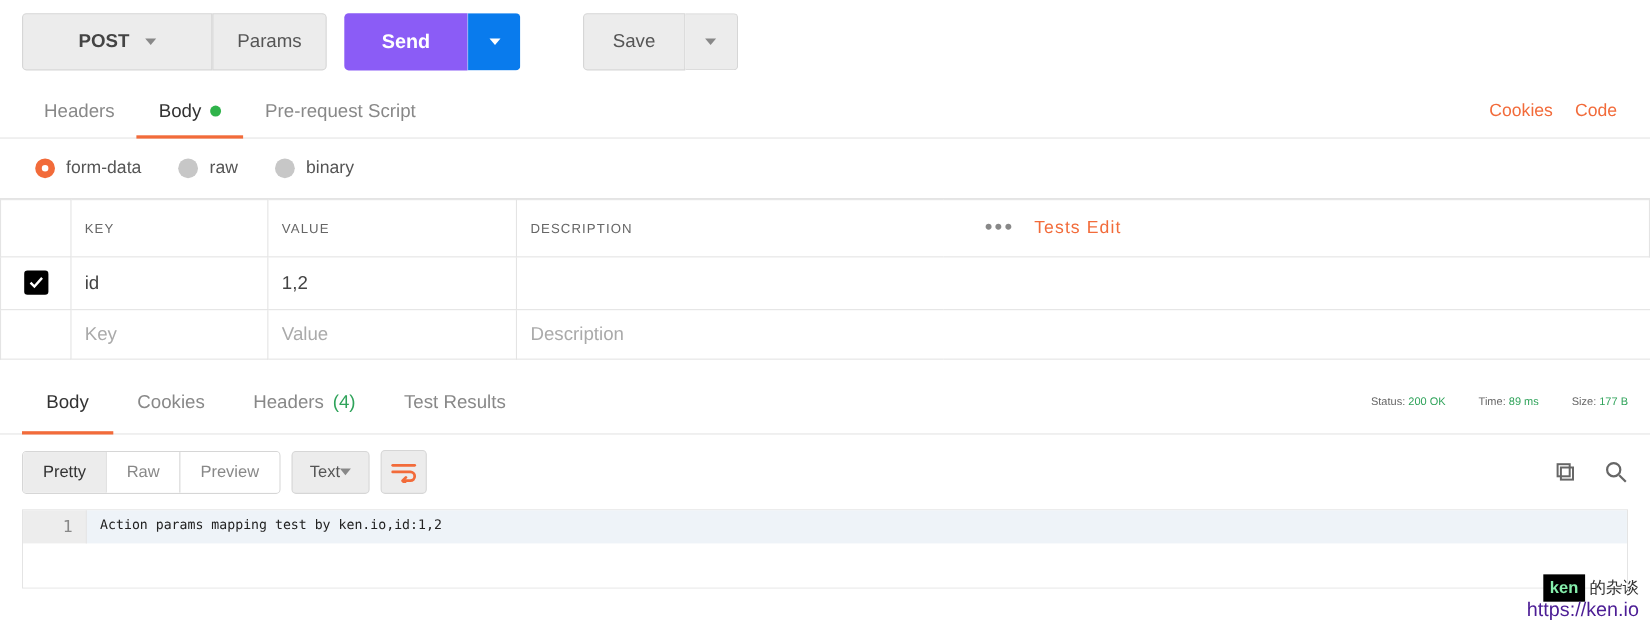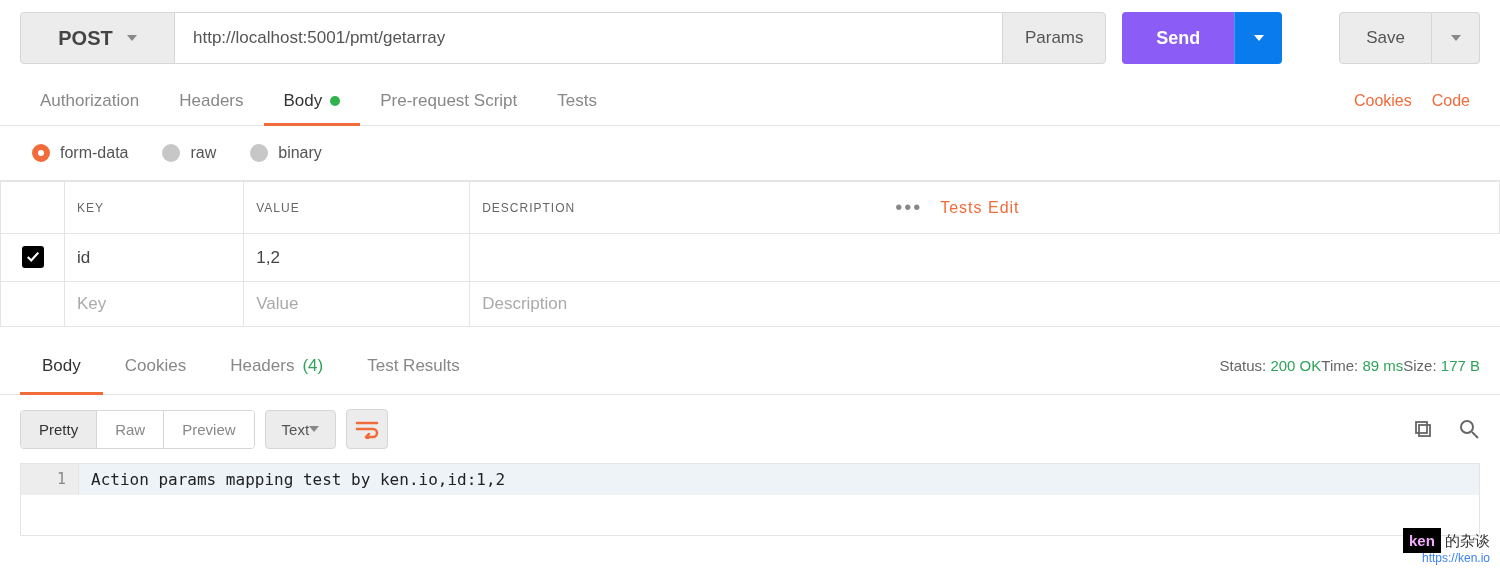--- a/index.html
+++ b/index.html
@@ -1,20 +1,20 @@
 <!DOCTYPE html>
 <html><head>
 <meta charset="utf-8">
 <style>
 * { box-sizing: border-box; margin: 0; padding: 0; }
 body { font-family: -apple-system, BlinkMacSystemFont, "Segoe UI", Helvetica, Arial, sans-serif; background: #fff; color: #333; font-size: 14px; width: 1500px; }
 
 
 .request-bar { display: flex; align-items: center; padding: 12px 20px; gap: 0; background: #fff; }
-.method-select { display: flex; align-items: center; justify-content: center; gap: 14px; width: 155px; height: 52px; background: #ececec; border: 1px solid #d6d6d6; font-size: 20px; font-weight: 600; color: #444; cursor: pointer; border-radius: 4px 0 0 4px; }
+.method-select { display: flex; align-items: center; justify-content: center; gap: 14px; width: 173px; height: 52px; background: #ececec; border: 1px solid #d6d6d6; font-size: 17px; font-weight: 600; color: #444; cursor: pointer; border-radius: 4px 0 0 4px; }
 .caret-down { width: 0; height: 0; border-left: 5px solid transparent; border-right: 5px solid transparent; border-top: 6px solid #888; }
 .url-input { flex: 1; height: 52px; border: 1px solid #d6d6d6; border-left: none; border-right: none; padding: 0 18px; font-size: 17px; color: #555; background: #fff; outline: none; }
 .params-btn { width: 104px; height: 52px; background: #ececec; border: 1px solid #d6d6d6; font-size: 17px; color: #555; cursor: pointer; border-radius: 0 4px 4px 0; }
 .send-group { display: flex; margin-left: 16px; }
 .send-btn { height: 52px; padding: 0 34px; background: #8b5cf6; color: #fff; border: none; font-size: 18px; font-weight: 600; cursor: pointer; border-radius: 4px 0 0 4px; }
 .send-caret-btn { width: 48px; height: 52px; background: #097bed; border: none; border-left: 1px solid rgba(255,255,255,0.25); border-radius: 0 4px 4px 0; cursor: pointer; display:flex; align-items:center; justify-content:center; }
 .send-caret-btn .caret-down { border-top-color: #fff; }
 .save-group { display: flex; margin-left: 14px; padding-left: 43px; }
 .save-btn { height: 52px; padding: 0 26px; background: #ececec; color: #555; border: 1px solid #d6d6d6; font-size: 17px; cursor: pointer; border-radius: 4px 0 0 4px; }
 .save-caret-btn { width: 48px; height: 52px; background: #ececec; border: 1px solid #d6d6d6; border-left: none; border-radius: 0 4px 4px 0; cursor: pointer; display:flex; align-items:center; justify-content:center; }
@@ -48,86 +48,79 @@
 .dots { letter-spacing:2px; color:#888; font-size:20px; cursor:pointer; }
 .params-table thead th.th-actions { border-left:none; }
 .params-table thead th.th-desc, .params-table td.td-desc { border-right:none; }
 
 
 .resp-tabs { display:flex; align-items:center; padding: 0 20px; border-bottom:1px solid #e4e4e4; height:58px; margin-top:10px; }
 .resp-tab { padding: 0 22px; height:100%; display:flex; align-items:center; font-size:17px; color:#888; cursor:pointer; position:relative; gap:8px; }
 .resp-tab.active { color:#333; }
 .resp-tab.active::after { content:""; position:absolute; left:0; right:0; bottom:-1px; height:3px; background:#f26b3a; }
 .count-green { color:#2fa35a; }
-.resp-meta { display:flex; font-size:15px; color:#666; }
+.resp-meta { display:flex; gap:30px; font-size:10px; color:#666; }
 .resp-meta .v { color:#2fa35a; }
 
 
 .resp-toolbar { display:flex; align-items:center; padding:14px 20px; gap:10px; }
 .seg-group { display:flex; border:1px solid #d6d6d6; border-radius:4px; overflow:hidden; }
 .seg-btn { padding:10px 18px; font-size:15px; color:#888; background:#fff; border:none; cursor:pointer; }
 .seg-btn + .seg-btn { border-left:1px solid #d6d6d6; }
 .seg-btn.active { background:#ececec; color:#333; }
 .drop-btn { display:flex; align-items:center; gap:0; padding:10px 16px; background:#ececec; border:1px solid #d6d6d6; border-radius:4px; font-size:15px; color:#555; cursor:pointer; }
 .wrap-btn { width:42px; height:40px; background:#ececec; border:1px solid #d6d6d6; border-radius:4px; display:flex; align-items:center; justify-content:center; cursor:pointer; }
 .wrap-btn svg { stroke:#f26b3a; }
 .tb-right-icon { width:22px; height:22px; cursor:pointer; display:flex; align-items:center; justify-content:center; color:#666; }
 
 
 .resp-body { border:1px solid #e4e4e4; margin: 0 20px 10px 20px; }
 .code-line { display:flex; }
 .gutter { width:58px; text-align:right; padding:6px 12px 6px 0; background:#ededed; color:#888; font-size:15px; font-family: Menlo, Consolas, monospace; border-right:1px solid #e4e4e4; }
-.code { padding:6px 12px; background:#eef3f8; font-family: Menlo, Consolas, monospace; font-size:16px; color:#222; flex:1; white-space:pre; }
+.code { padding:6px 12px; background:#eef3f8; font-family: Menlo, Consolas, monospace; font-size:12px; color:#222; flex:1; white-space:pre; }
 .resp-pad { height:40px; background:#fff; }
 
 
 .watermark { position:fixed; right:10px; bottom:8px; text-align:right; font-size:15px; }
-.watermark .badge { background:#000; color:#f0abfc; padding:4px 6px; font-weight:600; }
-.watermark .url { color:#3b82f6; font-size:12px;margin-left:48px; }
+.watermark .badge { background:#000; color:#86efac; padding:4px 6px; font-weight:600; }
+.watermark .url { color:#4c1d95; font-size:18px;margin-left:48px; }
 </style>
 </head>
 <body>
 
 <div class="request-bar">
   <div class="method-select">
     <span>POST</span>
     <span class="caret-down"></span>
   </div>
-  <input class="url-input" type="text" value="http://localhost:5001/pmt/getarray" style="">
   <button class="params-btn">Params</button>
   <div class="send-group">
     <button class="send-btn">Send</button>
     <button class="send-caret-btn">
         <span class="caret-down"></span>
       </button>
   </div>
   <div class="save-group">
     <button class="save-btn">Save</button>
     <button class="save-caret-btn">
         <span class="caret-down"></span>
       </button>
   </div>
 </div>
 
 <div class="req-tabs">
   <div class="req-tab">
-      <span>Authorization</span>
-    </div>
-  <div class="req-tab">
       <span>Headers</span>
     </div>
   <div class="req-tab active">
     <span>Body</span>
     <span class="dot-green"></span>
   </div>
   <div class="req-tab">
       <span>Pre-request Script</span>
-    </div>
-  <div class="req-tab">
-      <span>Tests</span>
     </div>
   <div class="spacer"></div>
   <span class="link-orange">Cookies</span>
   <span class="link-orange">Code</span>
 </div>
 
 <div class="body-types">
   <label class="radio-opt active">
     <span class="radio-circle"></span>
     <span>form-data</span>

